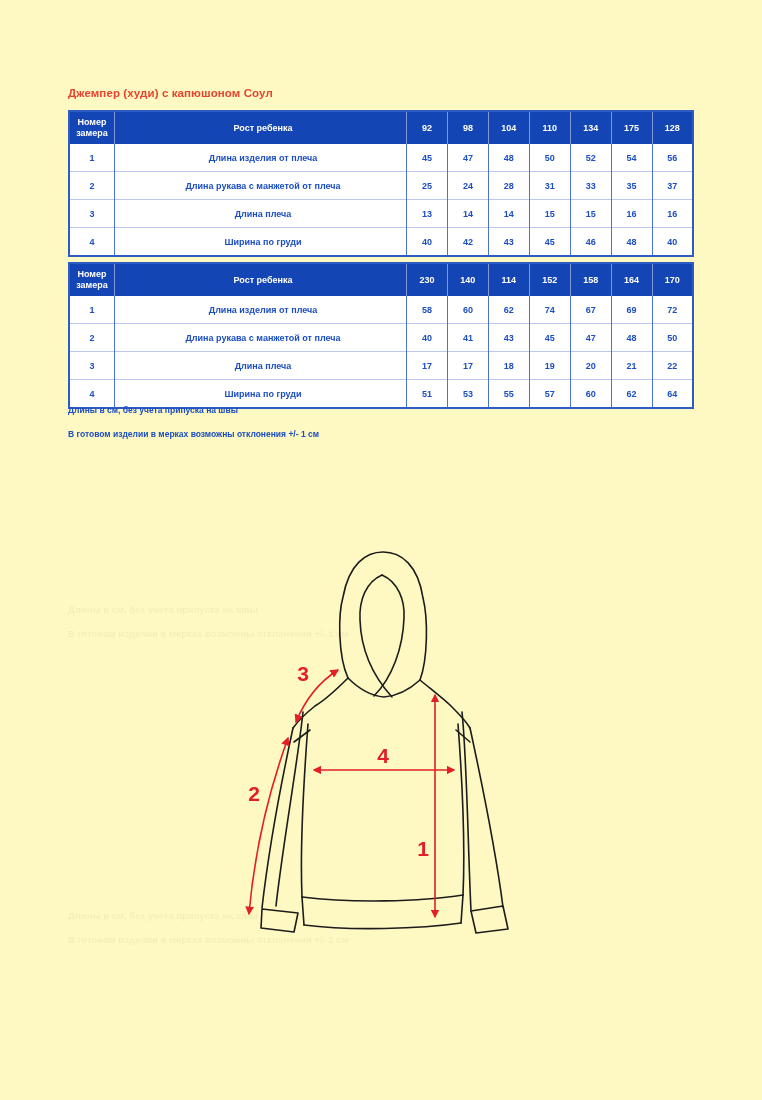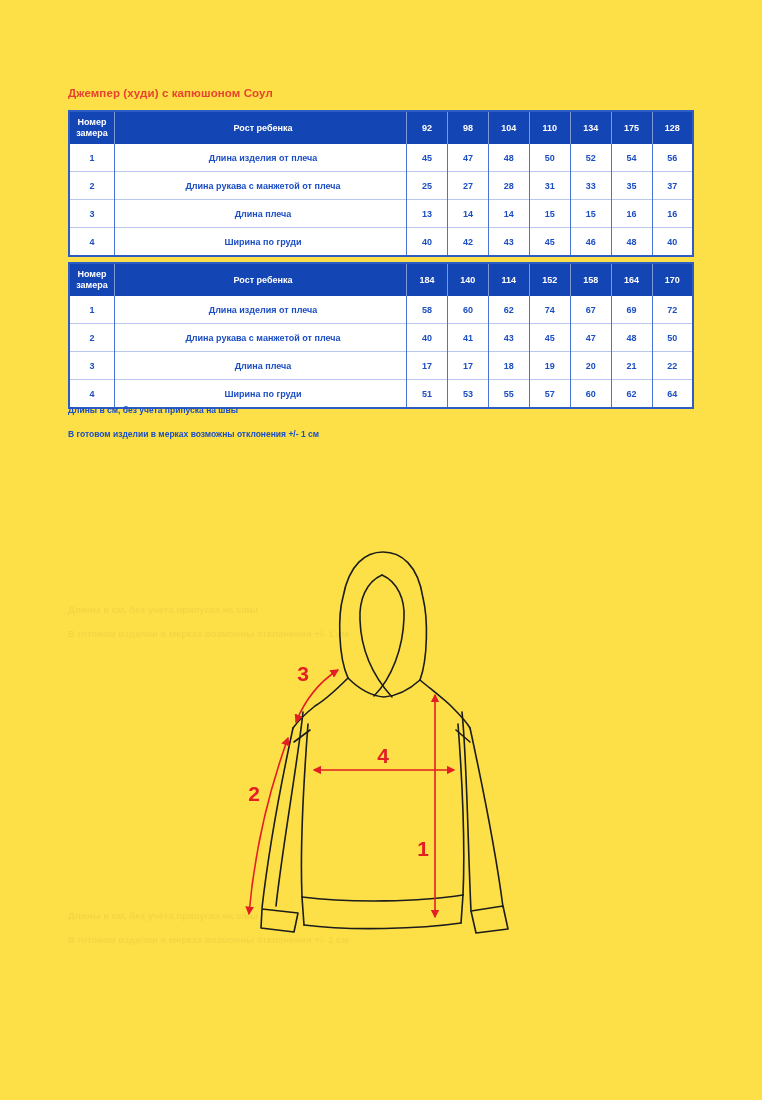--- a/index.html
+++ b/index.html
@@ -1,17 +1,17 @@
 <!DOCTYPE html>
 <html><head>
 <meta charset="utf-8">
 <style>
   html,body { margin:0; padding:0; background:#ffffff; }
   #page {
-    position:relative; width:762px; height:1100px; background:#fde047;
+    position:relative; width:762px; height:1100px; background:#fef9c3;
     font-family:"Liberation Sans", sans-serif; overflow:hidden;
   }
   #product-title {
     position:absolute; left:68px; top:87px;
     font-size:11.5px; font-weight:bold; color:#e8432e; letter-spacing:0.1px;
   }
   .table-host { position:absolute; left:68px; }
   #table-host-0 { top:110px; }
   #table-host-1 { top:262px; }
   table.size-table {
@@ -79,21 +79,21 @@
             <td class="c-val">48</td>
             <td class="c-val">50</td>
             <td class="c-val">52</td>
             <td class="c-val">54</td>
             <td class="c-val">56</td>
           </tr>
           <tr>
             <td class="c-num">2</td>
             <td class="c-label">Длина рукава с манжетой от плеча</td>
             <td class="c-val">25</td>
-            <td class="c-val">27</td>
+            <td class="c-val">24</td>
             <td class="c-val">28</td>
             <td class="c-val">31</td>
             <td class="c-val">33</td>
             <td class="c-val">35</td>
             <td class="c-val">37</td>
           </tr>
           <tr>
             <td class="c-num">3</td>
             <td class="c-label">Длина плеча</td>
             <td class="c-val">13</td>
@@ -117,21 +117,21 @@
           </tr>
         </tbody>
       </table>
     </div>
   <div id="table-host-1" class="table-host">
       <table class="size-table">
         <thead>
           <tr>
             <th class="c-num">Номер замера</th>
             <th class="c-label">Рост ребенка</th>
-            <th class="c-val">184</th>
+            <th class="c-val">230</th>
             <th class="c-val">140</th>
             <th class="c-val">114</th>
             <th class="c-val">152</th>
             <th class="c-val">158</th>
             <th class="c-val">164</th>
             <th class="c-val">170</th>
           </tr>
         </thead>
         <tbody>
           <tr>

